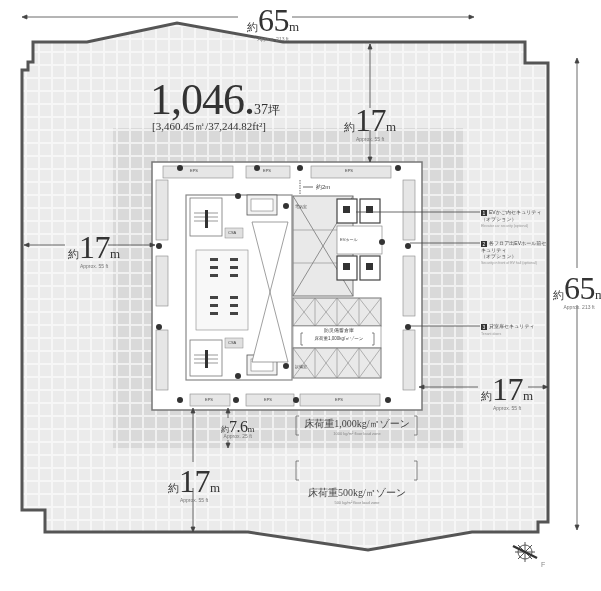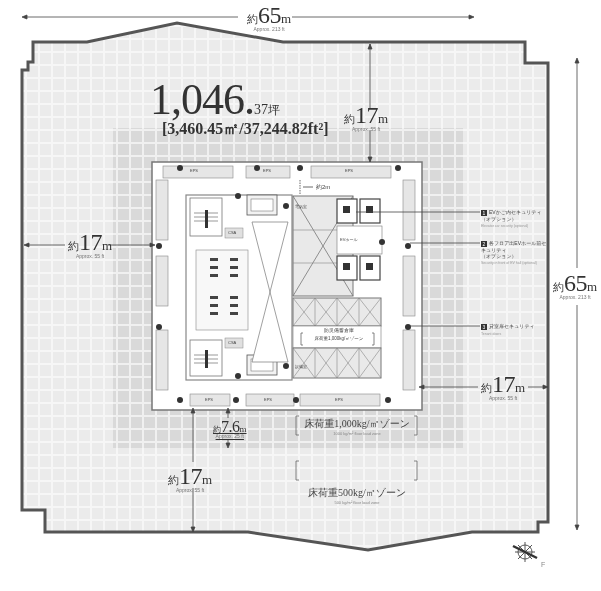--- a/index.html
+++ b/index.html
@@ -1,28 +1,28 @@
 <!DOCTYPE html>
 <html><head>
 <meta charset="utf-8">
 <style>
   html,body{margin:0;padding:0;background:#ffffff;}
   body{width:601px;height:591px;position:relative;overflow:hidden;font-family:"Liberation Serif","DejaVu Serif",serif;color:#333;}
   svg{position:absolute;left:0;top:0;}
   .lbl{position:absolute;white-space:nowrap;color:#333;}
   .dim{font-family:"Liberation Serif",serif;}
   .dim .pre{font-size:11px;}
-  .dim .num{font-size:24px;letter-spacing:-0.5px;}
+  .dim .num{font-size:32px;letter-spacing:-0.5px;}
   .dim .unit{font-size:13px;}
   .sub{display:block;font-size:5px;color:#777;font-family:"Liberation Sans",sans-serif;text-align:center;margin-top:-3px;}
   .area{left:150px;top:74px;}
   .area .big{font-size:44px;letter-spacing:-1px;}
   .area .dec{font-size:14px;}
   .area .tsubo{font-size:12px;}
-  .area .sub2{display:block;font-size:16px;margin-top:-6px;margin-left:12px;font-weight:bold;}
+  .area .sub2{display:block;font-size:11px;margin-top:-6px;margin-left:2px;}
   .legend{font-family:"Liberation Sans",sans-serif;font-size:5px;color:#444;line-height:6px;}
   .legend .badge{display:inline-block;width:6px;height:6px;background:#333;color:#fff;font-size:5px;text-align:center;line-height:6px;margin-right:2px;vertical-align:middle;}
   .zone{font-size:10px;color:#444;text-align:center;}
   .zone .s{display:block;font-size:4px;color:#888;font-family:"Liberation Sans",sans-serif;}
   .tiny{font-family:"Liberation Sans",sans-serif;font-size:4px;color:#444;}
 </style>
 </head>
 <body>
 
 <svg width="601" height="591" viewBox="0 0 601 591">
@@ -235,21 +235,21 @@
   <span class="sub">Approx. 55 ft</span>
 </div>
 <div class="lbl dim" style="left:481px;top:371px;">
   <span class="pre">約</span><span class="num">17</span><span class="unit">m</span>
   <span class="sub">Approx. 55 ft</span>
 </div>
 <div class="lbl dim" style="left:168px;top:463px;">
   <span class="pre">約</span><span class="num">17</span><span class="unit">m</span>
   <span class="sub">Approx. 55 ft</span>
 </div>
-<div class="lbl dim" style="left:213px;top:418px;text-decoration:underline;">
+<div class="lbl dim" style="left:221px;top:418px;">
   <span class="pre" style="font-size:8px">約</span><span class="num" style="font-size:16px">7.6</span><span class="unit" style="font-size:9px">m</span>
   <span class="sub">Approx. 25 ft</span>
 </div>
 <div class="lbl tiny" style="left:316px;top:183px;font-size:6px">
   <span>約</span><span>2</span><span>m</span>
 </div>
 
 <div class="lbl zone" style="left:302px;top:417px;width:110px;">
   <span>床荷重1,000kg/㎡ゾーン</span>
   <span class="s">1000 kg/m² floor load zone</span>

